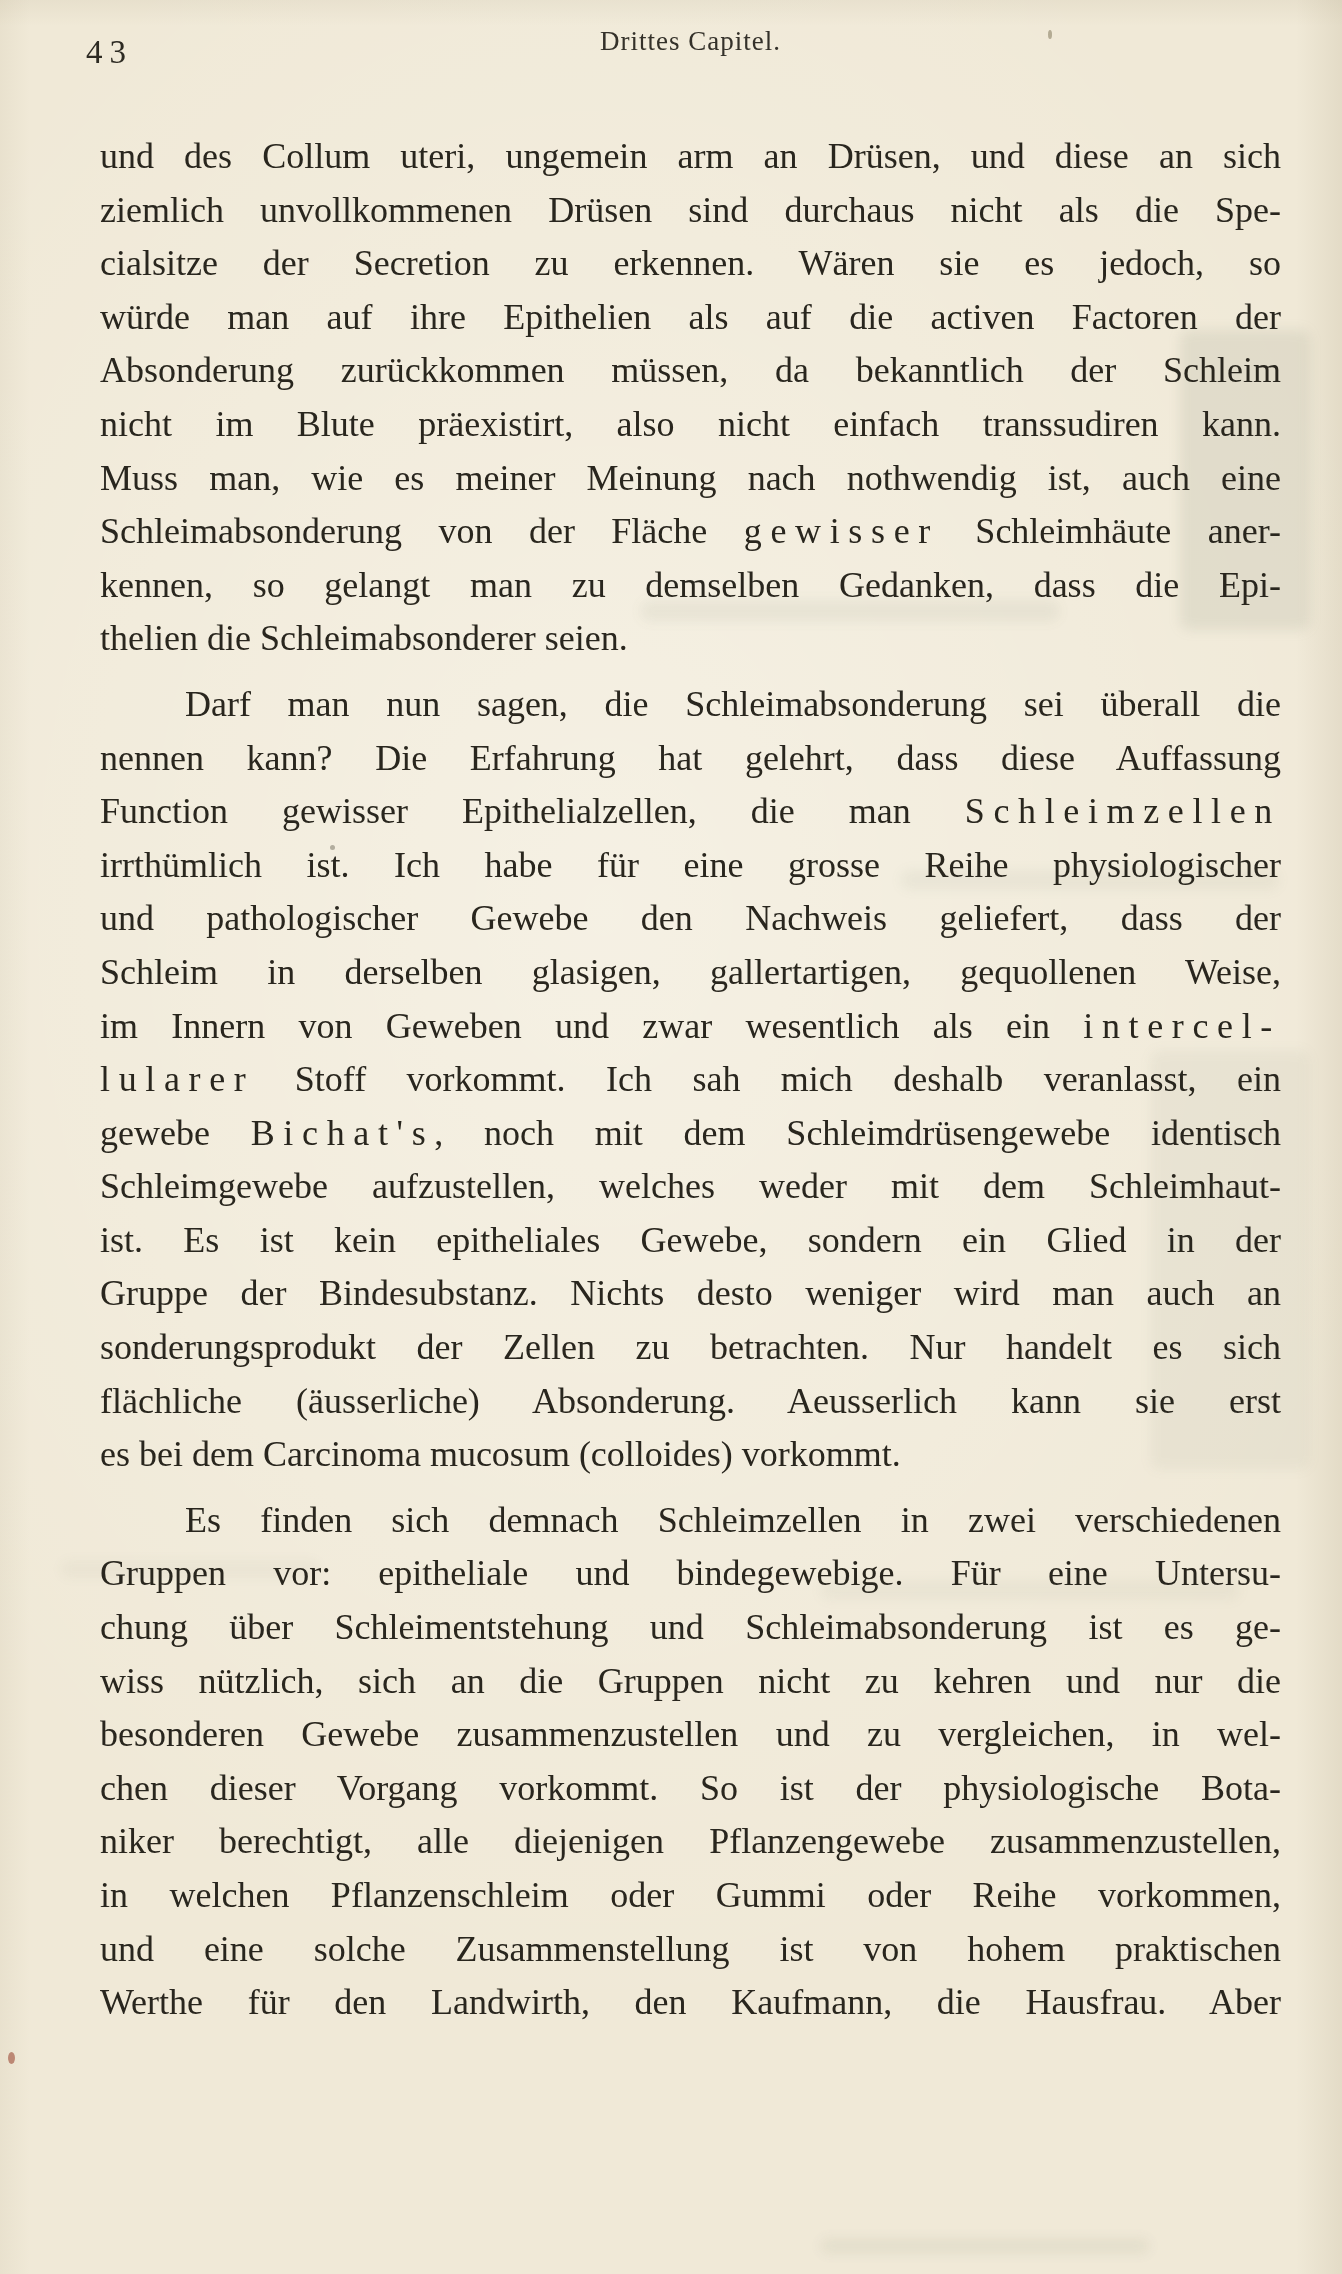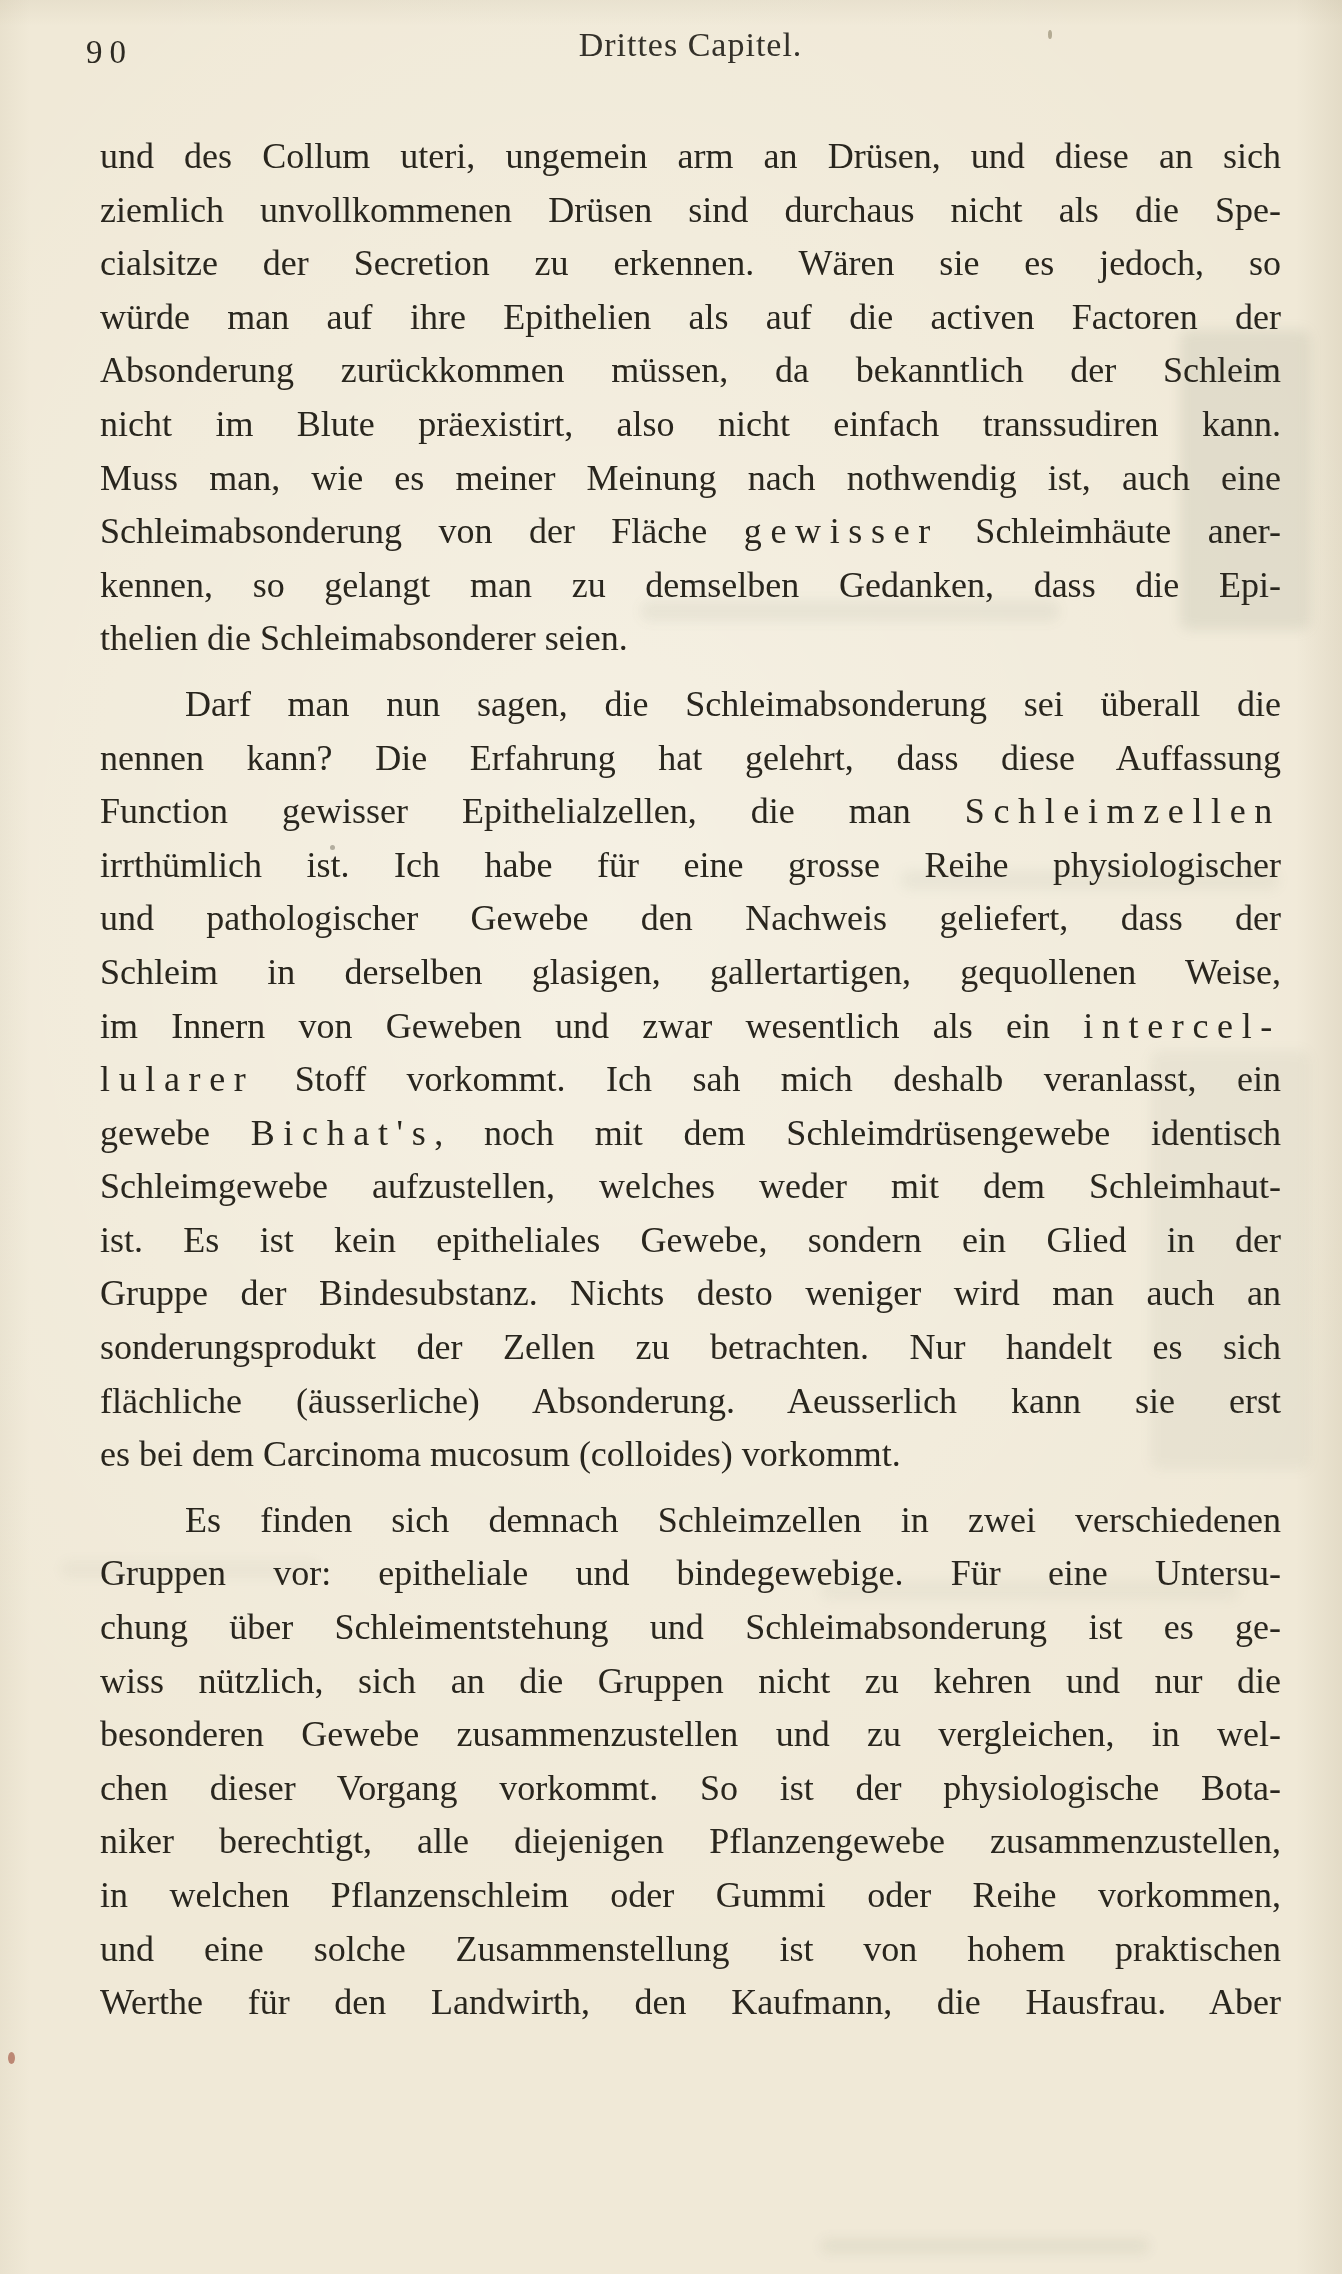--- a/index.html
+++ b/index.html
@@ -16,21 +16,21 @@
     overflow:hidden;
     font-family:"Liberation Serif","DejaVu Serif",serif;
     color:#29261e;
   }
   .page-number{
     position:absolute;left:86px;top:34px;
     font-size:33px;letter-spacing:7px;color:#2d2a22;
   }
   .running-header{
     position:absolute;left:88px;top:26px;width:1205px;
-    text-align:center;font-size:34px;color:#34312a;
+    text-align:center;font-size:27px;color:#34312a;
     letter-spacing:1px;
   }
   .body-text{
     position:absolute;left:88px;top:118px;width:1205px;
   }
   .para{margin:12px;}
   .line{
     height:53.6px;line-height:53.6px;
     font-size:36px;
     white-space:normal;
@@ -59,21 +59,21 @@
   <div class="ghost" style="left:640px;top:600px;width:420px;height:22px;opacity:.7;"></div>
   <div class="ghost" style="left:900px;top:870px;width:380px;height:20px;opacity:.6;"></div>
   <div class="ghost" style="left:1150px;top:1050px;width:160px;height:420px;opacity:.55;"></div>
   <div class="ghost" style="left:820px;top:1580px;width:420px;height:20px;opacity:.5;"></div>
   <div class="ghost" style="left:60px;top:1560px;width:260px;height:18px;opacity:.45;"></div>
   <div class="ghost" style="left:820px;top:2238px;width:330px;height:16px;opacity:.8;"></div>
   <div class="speck" style="left:8px;top:2052px;width:7px;height:12px;background:rgba(150,60,40,0.55);"></div>
   <div class="speck" style="left:1048px;top:30px;width:4px;height:9px;background:rgba(120,110,80,0.5);"></div>
   <div class="speck" style="left:330px;top:845px;width:5px;height:5px;background:rgba(80,75,60,0.4);"></div>
 
-  <div class="page-number">90</div>
+  <div class="page-number">43</div>
   <div class="running-header">Drittes Capitel.</div>
 
   <div class="body-text">
       <div class="para">
         <div class="line"><span>und des Collum uteri, ungemein arm an Drüsen, und diese an sich</span></div>
         <div class="line"><span>ziemlich unvollkommenen Drüsen sind durchaus nicht als die Spe-</span></div>
         <div class="line"><span>cialsitze der Secretion zu erkennen. Wären sie es jedoch, so</span></div>
         <div class="line"><span>würde man auf ihre Epithelien als auf die activen Factoren der</span></div>
         <div class="line"><span>Absonderung zurückkommen müssen, da bekanntlich der Schleim</span></div>
         <div class="line"><span>nicht im Blute präexistirt, also nicht einfach transsudiren kann.</span></div>

